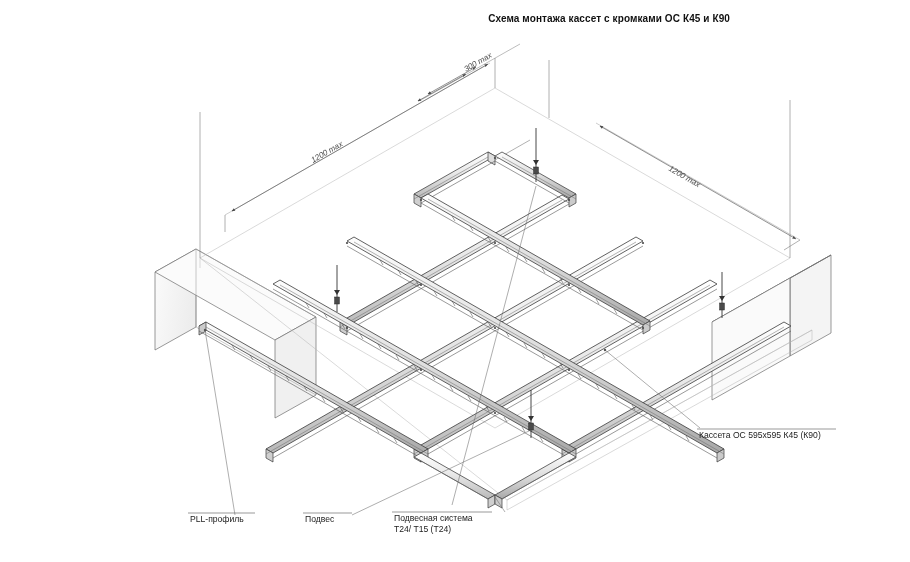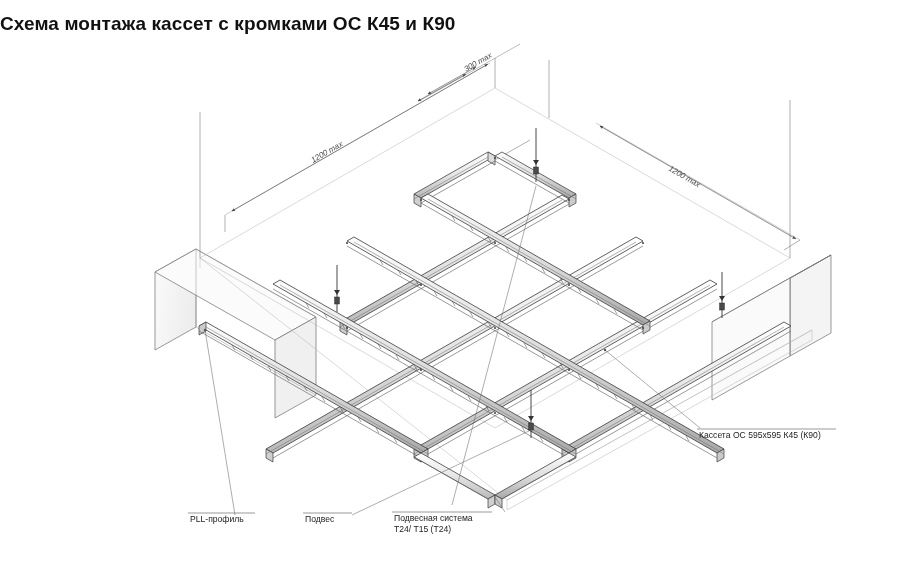--- a/index.html
+++ b/index.html
@@ -1,21 +1,21 @@
 <!DOCTYPE html>
 <html lang="ru"><head>
 <meta charset="utf-8">
 <title>Схема монтажа кассет</title>
 <style>
   html,body{margin:0;padding:0;background:#ffffff;}
   body{width:910px;height:562px;overflow:hidden;
        font-family:"Liberation Sans","DejaVu Sans",sans-serif;color:#1a1a1a;}
   #stage{position:relative;width:910px;height:562px;background:#ffffff;}
-  #title{position:absolute;left:0;top:13px;width:730px;text-align:left;
-         font-size:19px;font-weight:bold;letter-spacing:.1px;color:#111;}
+  #title{position:absolute;left:0;top:13px;width:730px;text-align:right;
+         font-size:10px;font-weight:bold;letter-spacing:.1px;color:#111;}
   svg#art{position:absolute;left:0;top:0;width:910px;height:562px;display:block;}
   .lbl{font-family:"Liberation Sans","DejaVu Sans",sans-serif;font-size:8.6px;fill:#222;}
   .lbl2{font-family:"Liberation Sans","DejaVu Sans",sans-serif;font-size:8.6px;fill:#222;}
   .dimtxt{font-family:"Liberation Sans","DejaVu Sans",sans-serif;font-size:8px;fill:#4a4a4a;
           font-style:italic;}
 </style>
 </head>
 <body>
 
 <div id="stage">

